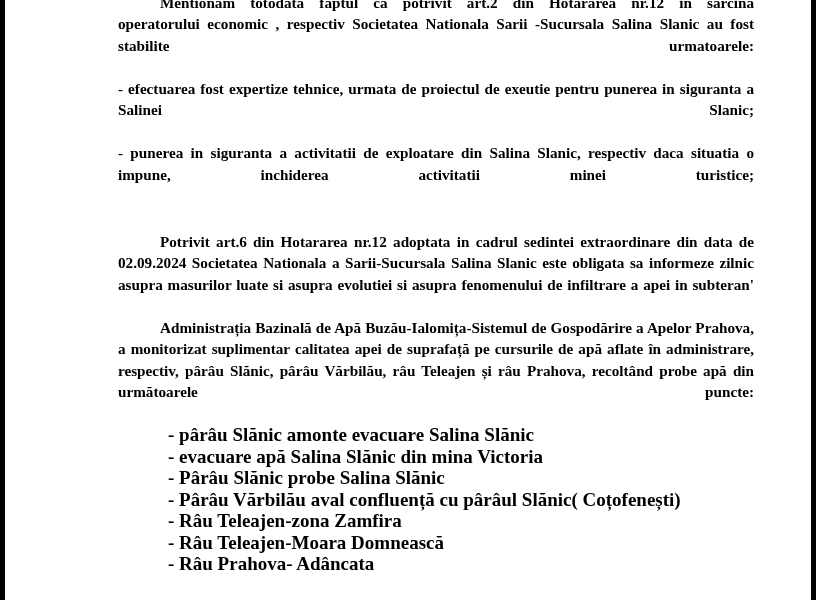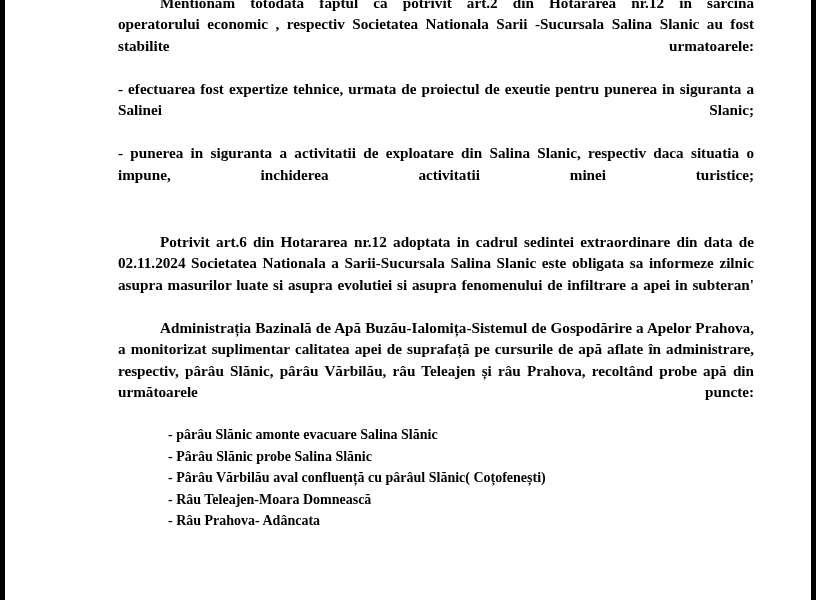--- a/index.html
+++ b/index.html
@@ -64,21 +64,21 @@
   }
   .gap-lg {
     margin-top: 24px;
   }
   .bullet-list {
     margin: 0;
     padding: 0;
     list-style: none;
   }
   .bullet-list li {
-    font-size: 14px;
+    font-size: 19px;
     line-height: 21.5px;
     text-align: left;
     padding-left: 50px;
   }
   .clipped-top {
     overflow: hidden;
     height: 13px;
   }
   .clipped-top p {
     margin-top: -8px;
@@ -98,26 +98,28 @@
       <p class="indent just">Mentionam totodata faptul ca potrivit art.2 din Hotararea nr.12 in sarcina</p>
     </div>
 
     <p class="just">operatorului economic , respectiv Societatea Nationala  Sarii -Sucursala Salina Slanic au fost stabilite urmatoarele:</p>
 
     <p class="just">- efectuarea fost expertize tehnice, urmata de proiectul de exeutie pentru punerea in siguranta a Salinei Slanic;</p>
 
 
     <p class="just">- punerea in siguranta a activitatii de exploatare din Salina Slanic, respectiv daca situatia o impune, inchiderea activitatii minei turistice;</p>
 
-    <p class="indent just gap-lg">Potrivit art.6 din Hotararea nr.12 adoptata in cadrul sedintei extraordinare din data de 02.11.2024 Societatea Nationala a Sarii-Sucursala Salina Slanic este obligata sa informeze zilnic asupra masurilor luate si asupra evolutiei si asupra fenomenului de infiltrare a apei in subteran'</p>
+    <p class="indent just gap-lg">Potrivit art.6 din Hotararea nr.12 adoptata in cadrul sedintei extraordinare din data de 02.09.2024 Societatea Nationala a Sarii-Sucursala Salina Slanic este obligata sa informeze zilnic asupra masurilor luate si asupra evolutiei si asupra fenomenului de infiltrare a apei in subteran'</p>
 
     <p class="indent just">Administrația Bazinală de Apă Buzău-Ialomița-Sistemul de Gospodărire a Apelor Prahova, a monitorizat suplimentar calitatea apei de suprafață pe cursurile de apă aflate în administrare, respectiv, pârâu Slănic, pârâu Vărbilău, râu Teleajen și râu Prahova, recoltând probe apă din următoarele puncte:</p>
 
     <ul class="bullet-list">
       <li>- pârâu Slănic amonte evacuare Salina Slănic</li>
+      <li>- evacuare apă Salina Slănic din mina Victoria</li>
       <li>- Pârâu Slănic probe Salina Slănic</li>
       <li>- Pârâu Vărbilău aval confluență cu pârâul Slănic( Coțofenești)</li>
+      <li>- Râu Teleajen-zona Zamfira</li>
       <li>- Râu Teleajen-Moara Domnească</li>
       <li>- Râu Prahova- Adâncata</li>
     </ul>
 
   </div>
 </div>
 
 </body></html>

